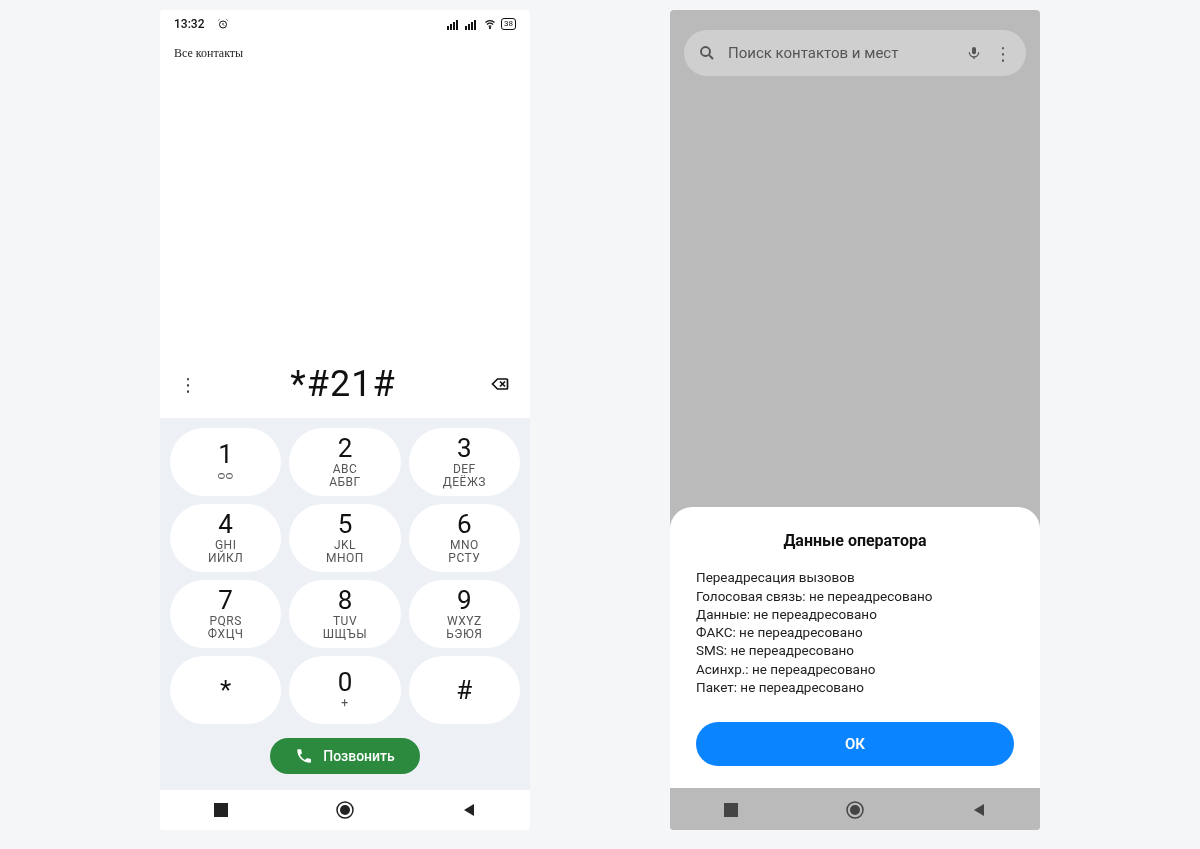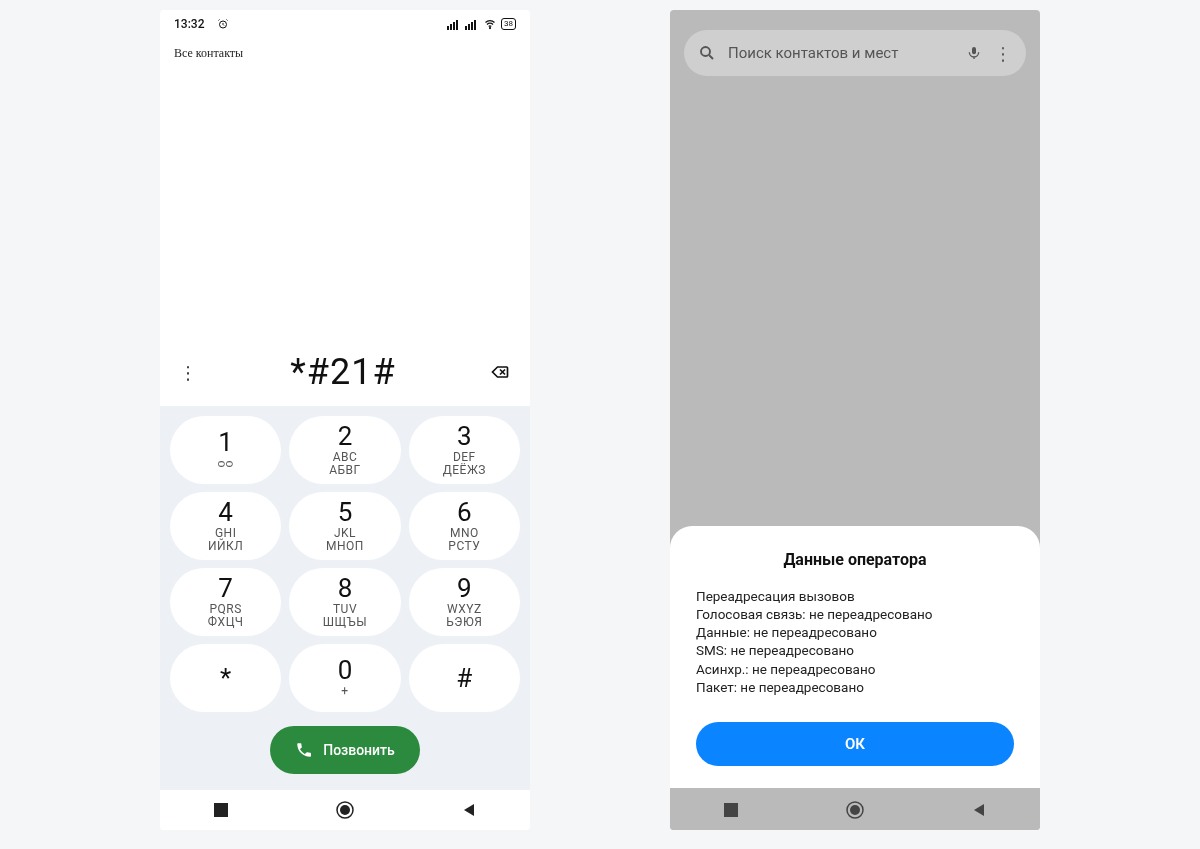--- a/index.html
+++ b/index.html
@@ -93,21 +93,21 @@
     letter-spacing: 0.5px;
     text-align:center;
     line-height:1.1;
     margin-top:2px;
   }
   .call-btn {
     margin: 14px auto 0 auto;
     background: #2b8a3e;
     color: #fff;
     border-radius: 999px;
-    height: 48px;
+    height: 36px;
     width: 150px;
     display:flex;
     align-items:center;
     justify-content:center;
     gap:10px;
     font-size:14px;
     font-weight:500;
     cursor:pointer;
   }
   .navbar {
@@ -339,20 +339,21 @@
     <span style="font-size:18px;color:#555;">⋮</span>
   </div>
 
 
   <div class="sheet">
     <h3>Данные оператора</h3>
     <div id="sheet-lines">
         <p>Переадресация вызовов</p>
         <p>Голосовая связь: не переадресовано</p>
         <p>Данные: не переадресовано</p>
+        <p>ФАКС: не переадресовано</p>
         <p>SMS: не переадресовано</p>
         <p>Асинхр.: не переадресовано</p>
         <p>Пакет: не переадресовано</p>
       </div>
     <div class="ok-btn">
       <span>ОК</span>
     </div>
   </div>
 
   <div class="navbar dark" style="position:absolute;bottom:0;left:0;right:0;">

